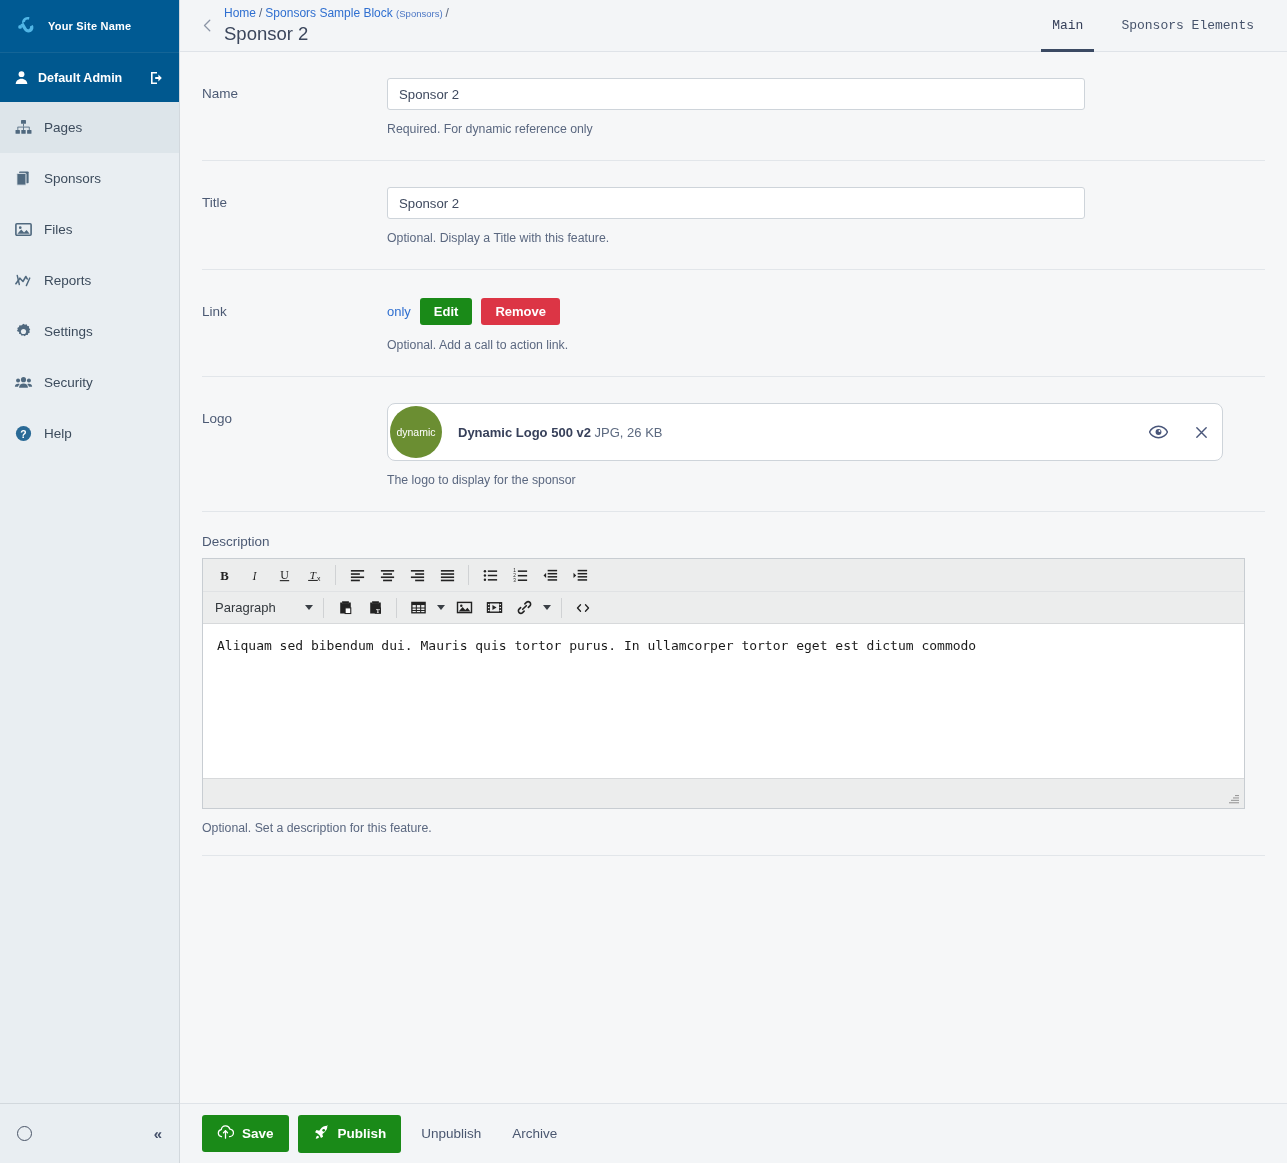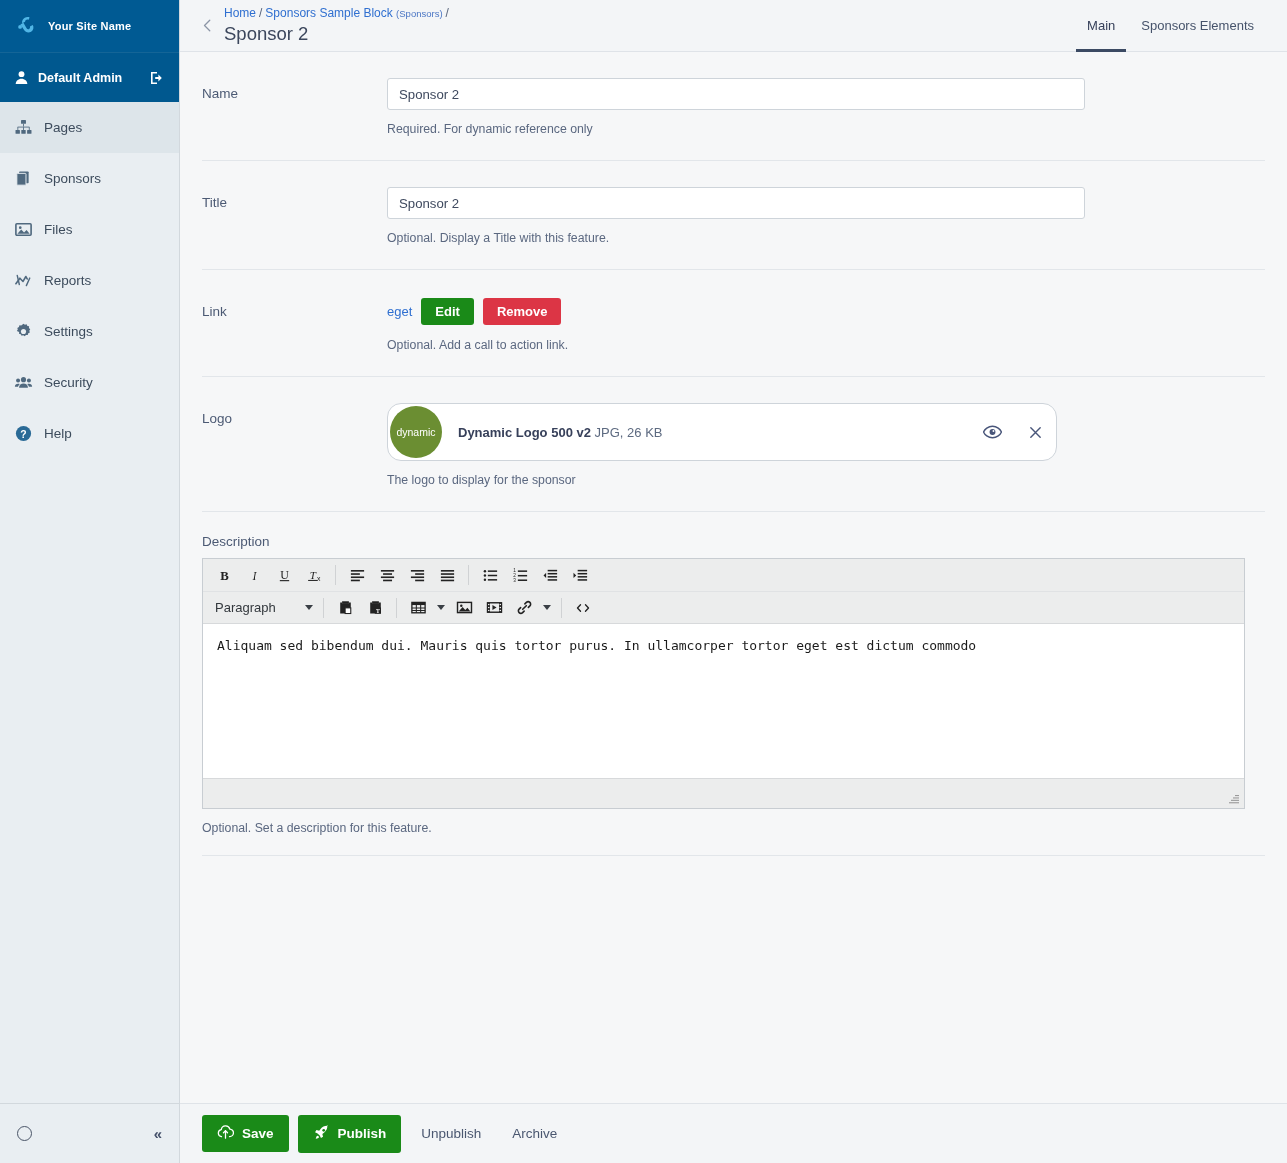--- a/index.html
+++ b/index.html
@@ -76,21 +76,21 @@
     width: 26px; flex: 0 0 26px; display: flex; align-items: center; justify-content: center;
     cursor: pointer;
   }
   .crumbwrap { display: flex; flex-direction: column; justify-content: center; flex: 1 1 auto; padding-left: 4px;}
   .crumbline { font-size: 12px; color: #3b6ecc; line-height: 14px; white-space: nowrap; }
   .crumbline a { color: #2f6fd0; text-decoration: none; cursor: pointer; }
   .crumb-sep { color: #57637a; margin: 0 3px; }
   .crumb-paren { color: #4b76c4; font-size: 9.5px; }
   .page-title { font-size: 18.5px; color: #3b465c; line-height: 24px; margin-top: 1px;}
 
-  .toptabs { display: flex; align-items: stretch; gap: 4px; }
+  .toptabs { display: flex; align-items: stretch; gap: 16px; font-family: Liberation Mono, monospace; }
   .toptab {
     display: flex; align-items: center; padding: 0 11px;
     font-size: 13px; color: #46536b; cursor: pointer;
     border-bottom: 3px solid transparent; position: relative; top: 1px;
     white-space: nowrap;
   }
   .toptab.active { border-bottom-color: #3b4a63; color: #36405a; }
 
   .scrollarea { flex: 1 1 auto; overflow: hidden; padding: 0; }
 
@@ -118,22 +118,22 @@
   .btn {
     border: none; border-radius: 3px; cursor: pointer;
     font-family: "Liberation Sans", sans-serif;
     font-size: 13px; font-weight: bold; color: #fff;
     padding: 7px 14px; line-height: 1;
   }
   .btn-edit { background: #1a8a18; }
   .btn-remove { background: #dc3545; }
 
   .filebox {
-    width: 670px; height: 58px; background: #fff;
-    border: 1px solid #ced4da; border-radius: 14px;
+    width: 836px; height: 58px; background: #fff;
+    border: 1px solid #ced4da; border-radius: 8px;
     display: flex; align-items: center; padding: 0 13px 0 0;
   }
   .file-thumb {
     width: 56px; height: 56px; flex: 0 0 56px;
     display: flex; align-items: center; justify-content: center;
   }
   .thumb-circle {
     width: 52px; height: 52px; border-radius: 50%;
     background: #6b8e32; color: #fff; font-size: 10.5px;
     display: flex; align-items: center; justify-content: center;
@@ -355,21 +355,21 @@
           <div class="fbody">
             <input class="finput" type="text" value="Sponsor 2" style="">
             <div class="fhelp">Optional. Display a Title with this feature.</div>
           </div>
         </div>
 
         <div class="field">
           <div class="flabel">Link</div>
           <div class="fbody">
             <div class="linkrow">
-              <a class="link-url">eget</a>
+              <a class="link-url">only</a>
               <button class="btn btn-edit">Edit</button>
               <button class="btn btn-remove">Remove</button>
             </div>
             <div class="fhelp">Optional. Add a call to action link.</div>
           </div>
         </div>
 
         <div class="field">
           <div class="flabel">Logo</div>
           <div class="fbody">

